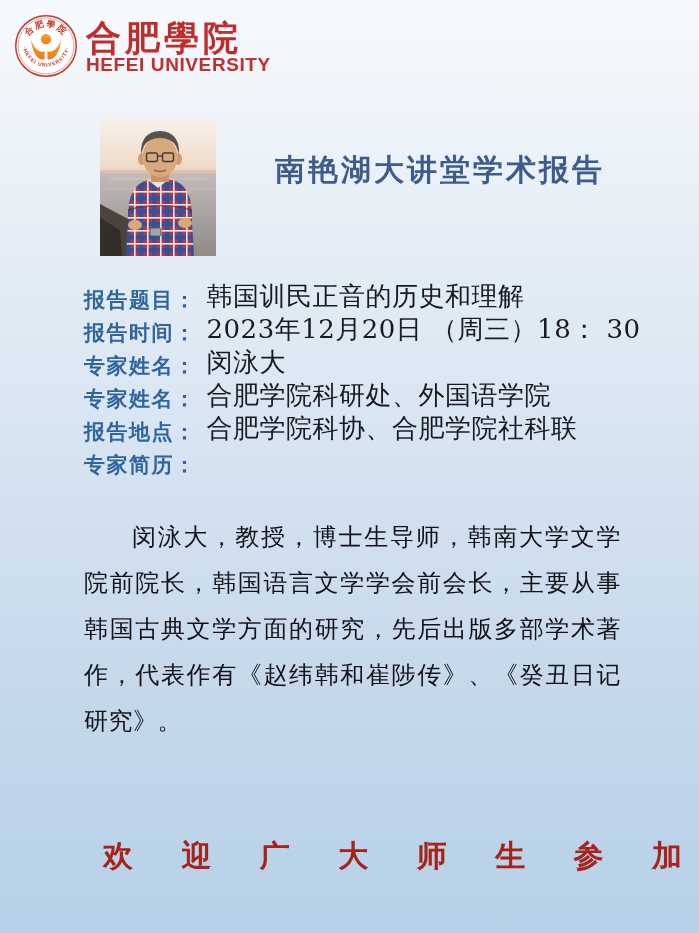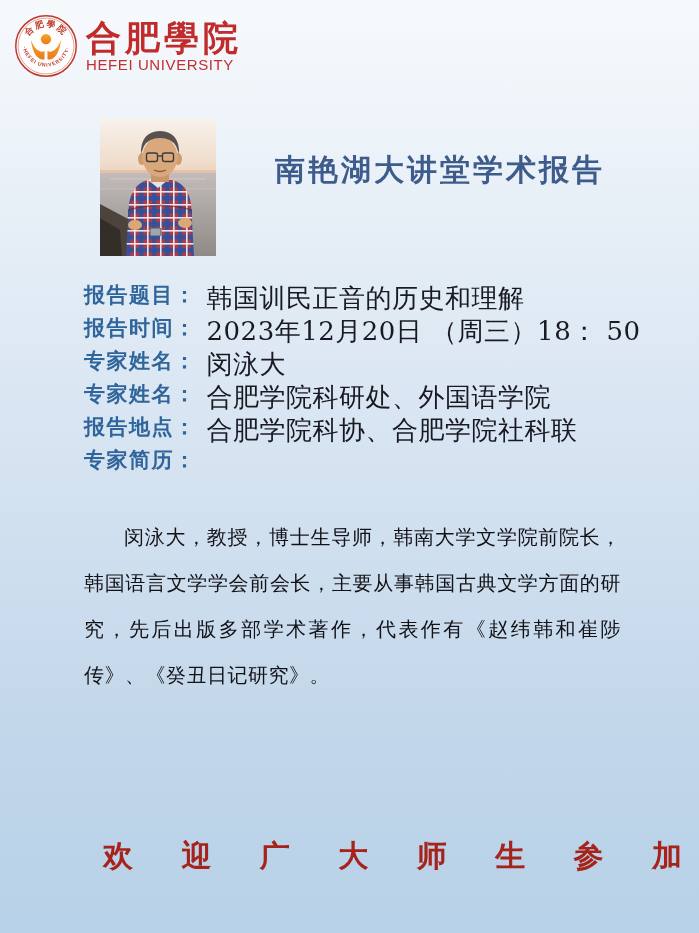--- a/index.html
+++ b/index.html
@@ -15,52 +15,52 @@
   
   .logo-group{position:absolute;left:13px;top:13px;display:flex;align-items:flex-start;}
   .seal{width:66px;height:66px;}
   .wordmark{margin-left:7px;padding-top:7px;}
   .wordmark-cn{
     font-size:35px;line-height:36px;color:#C02B2B;
     font-weight:700;letter-spacing:4px;white-space:nowrap;
     font-family:"DejaVu Serif","Liberation Serif",serif;
   }
   .wordmark-en{
-    font-size:15px;line-height:17px;color:#C22F2F;font-weight:400;
+    font-size:19px;line-height:17px;color:#C22F2F;font-weight:700;
     letter-spacing:0.6px;white-space:nowrap;
     font-family:"Liberation Sans","DejaVu Sans",sans-serif;
   }
 
   
   .photo{position:absolute;left:100px;top:118px;width:116px;height:138px;}
   .photo svg{display:block;width:100%;height:100%;}
 
   
   .page-title{
     position:absolute;left:240px;top:150px;width:400px;
     text-align:center;
     font-size:30px;font-weight:700;letter-spacing:3px;
     color:#3D5C8C;white-space:nowrap;
   }
 
   
   .info{position:absolute;left:84px;top:281px;width:560px;}
-  .info-row{display:flex;align-items:flex-start;height:33px;white-space:nowrap;}
+  .info-row{display:flex;align-items:flex-end;height:33px;white-space:nowrap;}
   .info-label{
     font-size:21px;font-weight:700;color:#2F659B;
     letter-spacing:1.5px;flex:0 0 auto;
   }
   .info-value{
     font-size:26px;color:#191922;margin-left:10px;letter-spacing:0.5px;
   }
 
   
   .bio{
     position:absolute;left:84px;top:514px;width:537px;
-    font-size:20px;line-height:46px;color:#121218;
+    font-size:24px;line-height:46px;color:#121218;
     text-indent:2em;text-align:justify;letter-spacing:0.5px;
   }
 
   
   .footer-welcome{
     position:absolute;left:0;top:836px;width:699px;
     text-align:center;
     font-size:30px;font-weight:700;color:#A6231B;
     word-spacing:34px;letter-spacing:2px;white-space:nowrap;margin-left:44px;
   }
@@ -151,21 +151,21 @@
 
   <div class="page-title">南艳湖大讲堂学术报告</div>
 
   <div class="info">
     <div class="info-row">
       <span class="info-label">报告题目：</span>
       <span class="info-value">韩国训民正音的历史和理解</span>
     </div>
     <div class="info-row">
       <span class="info-label">报告时间：</span>
-      <span class="info-value">2023年12月20日 （周三）18： 50</span>
+      <span class="info-value">2023年12月20日 （周三）18： 30</span>
     </div>
     <div class="info-row">
       <span class="info-label">专家姓名：</span>
       <span class="info-value">闵泳大</span>
     </div>
     <div class="info-row">
       <span class="info-label">专家姓名：</span>
       <span class="info-value">合肥学院科研处、外国语学院</span>
     </div>
     <div class="info-row">

